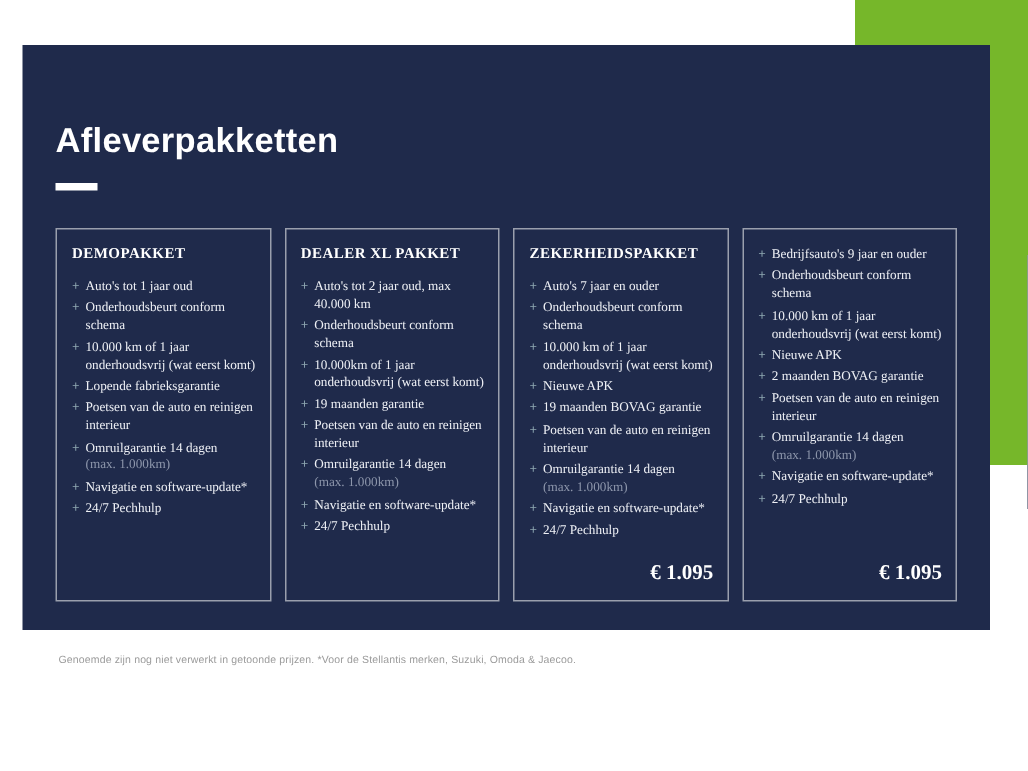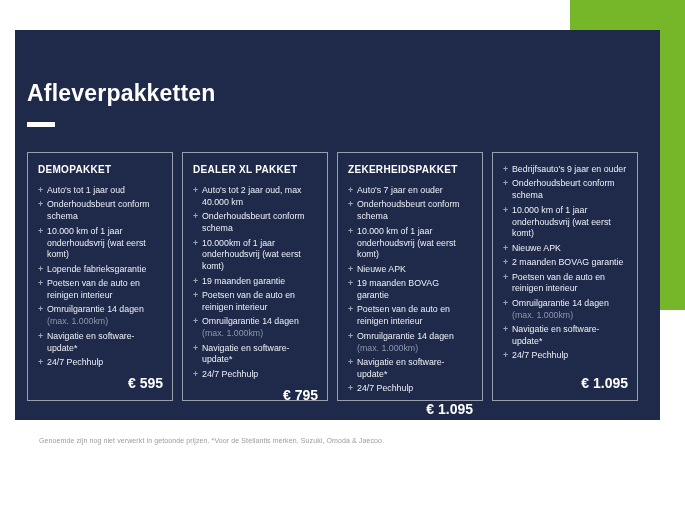--- a/index.html
+++ b/index.html
@@ -14,35 +14,35 @@
     position: absolute;
     top: 0; right: 0;
     width: 115px; height: 310px;
     background: var(--green, #76b72a);
   }
   .panel {
     position: absolute;
     left: 15px; top: 30px;
     width: 645px; height: 390px;
     background: var(--navy, #1f2a4b);
-    padding: 50px 22px 0 12px;
+    padding: 50px 22px 0 22px;
   }
   .title {
     color: #ffffff;
     font-size: 23px;
     font-weight: 700;
     letter-spacing: 0.2px;
     margin-bottom: 15px;
   }
   .title-underline {
     width: 28px; height: 5px;
     background: #ffffff;
     margin-bottom: 25px;
   }
-  .cards { display: flex; gap: 9px; }
+  .cards { display: flex; gap: 9px; font-family: Liberation Serif, serif; }
   .card {
     flex: 1 1 0;
     height: 249px;
     background: var(--navy, #1f2a4b);
     border: 1px solid rgba(255,255,255,0.55);
     padding: 11px 9px 9px 10px;
     display: flex;
     flex-direction: column;
   }
   .card-title {
@@ -142,21 +142,20 @@
       <span class="item-text">Navigatie en software-update*</span>
     </span>
   </li>
           <li class="item">
     <span class="plus">+</span>
     <span class="item-body">
       <span class="item-text">24/7 Pechhulp</span>
     </span>
   </li>
         </ul>
-    <div class="price">€ 595</div>
   </section>
       <section class="card">
     <h2 class="card-title">DEALER XL PAKKET</h2>
     <ul class="items">
           <li class="item">
     <span class="plus">+</span>
     <span class="item-body">
       <span class="item-text">Auto's tot 2 jaar oud, max 40.000 km</span>
     </span>
   </li>
@@ -196,21 +195,20 @@
       <span class="item-text">Navigatie en software-update*</span>
     </span>
   </li>
           <li class="item">
     <span class="plus">+</span>
     <span class="item-body">
       <span class="item-text">24/7 Pechhulp</span>
     </span>
   </li>
         </ul>
-    <div class="price">€ 795</div>
   </section>
       <section class="card">
     <h2 class="card-title">ZEKERHEIDSPAKKET</h2>
     <ul class="items">
           <li class="item">
     <span class="plus">+</span>
     <span class="item-body">
       <span class="item-text">Auto's 7 jaar en ouder</span>
     </span>
   </li>

